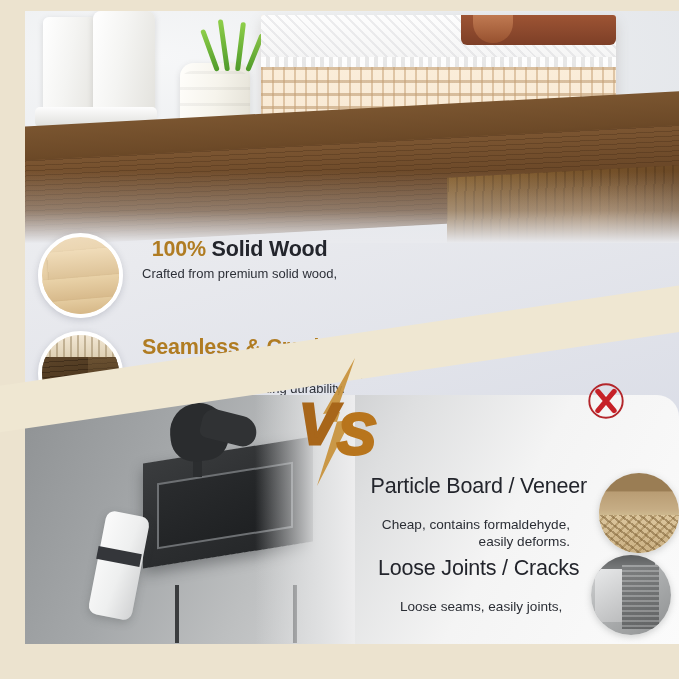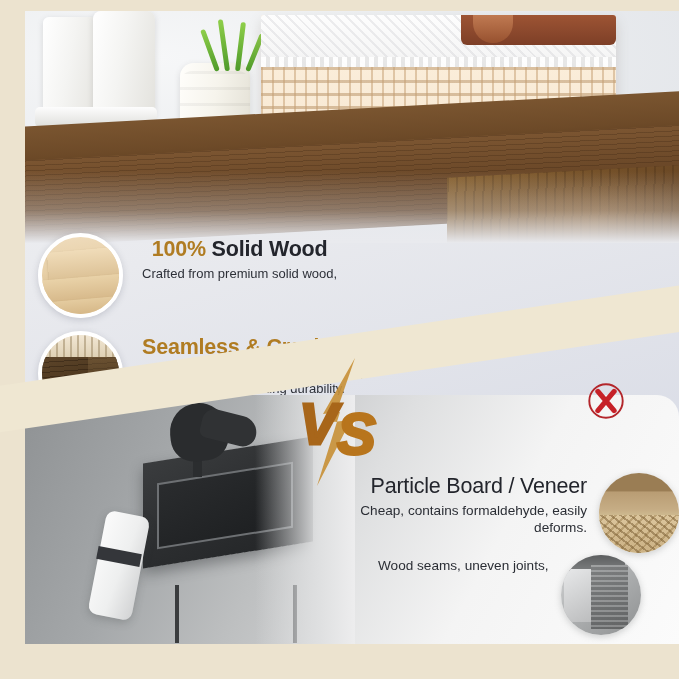--- a/index.html
+++ b/index.html
@@ -156,21 +156,21 @@
     background:#34363a;}
   .g-leg{position:absolute;top:190px;width:4px;height:58px;background:#3a3c3e;}
   .g-fade{position:absolute;left:230px;top:0;width:100px;height:249px;
     background:linear-gradient(90deg,rgba(210,211,212,0),#dfe0e1 65%,#ededee 100%);}
 
   .badrow{position:absolute;display:flex;align-items:flex-start;}
   .b1{left:330px;top:78px;}
   .b2{left:353px;top:160px;}
   .badtext{text-align:right;padding-top:2px;}
   .btitle{font-size:21.5px;font-weight:400;color:#23252c;letter-spacing:-.2px;margin:0 0 3px 0;line-height:1.1;}
-  .bdesc{font-size:13.6px;color:#2b2e35;line-height:1.3;margin:0;}
+  .bdesc{font-size:13.6px;color:#2b2e35;line-height:1.3;margin:17px;}
   .bthumb{width:80px;height:80px;border-radius:50%;flex:0 0 80px;margin-left:12px;
     overflow:hidden;position:relative;box-shadow:0 2px 7px rgba(90,92,95,.28);}
   .pb{background:linear-gradient(180deg,#9a7d54 0%,#9a7d54 22%,#b99d74 24%,#c6ad85 46%,#cdb88e 52%,#d9c69c 100%);}
   .pb-chip{position:absolute;left:0;top:52%;width:100%;height:48%;
     background:
       repeating-linear-gradient(38deg, rgba(120,92,50,.5) 0 2px, rgba(255,255,255,0) 2px 6px),
       repeating-linear-gradient(-44deg, rgba(150,120,70,.45) 0 2px, rgba(255,255,255,0) 2px 7px),
       linear-gradient(180deg,#dcc69d,#cbb184);}
   .gj{background:linear-gradient(140deg,#d7d8d9 0%,#b0b2b3 45%,#8e9091 100%);}
   .gj-a{position:absolute;left:38%;top:12%;width:46%;height:80%;
@@ -284,21 +284,22 @@
         <p class="btitle">Particle Board / Veneer</p>
         <p class="bdesc">Cheap, contains formaldehyde, easily deforms.</p>
       </div>
       <div class="bthumb pb">
         <div class="pb-chip"></div>
       </div>
     </div>
 
     <div class="badrow b2">
       <div class="badtext">
-        <p class="bdesc">Wood seams, uneven joints,</p>
+        <p class="btitle">Loose Joints / Cracks</p>
+        <p class="bdesc">Loose seams, easily joints,</p>
       </div>
       <div class="bthumb gj">
         <div class="gj-c"></div>
         <div class="gj-b"></div>
         <div class="gj-a"></div>
       </div>
     </div>
   </div>
 
   <div class="x-badge">

